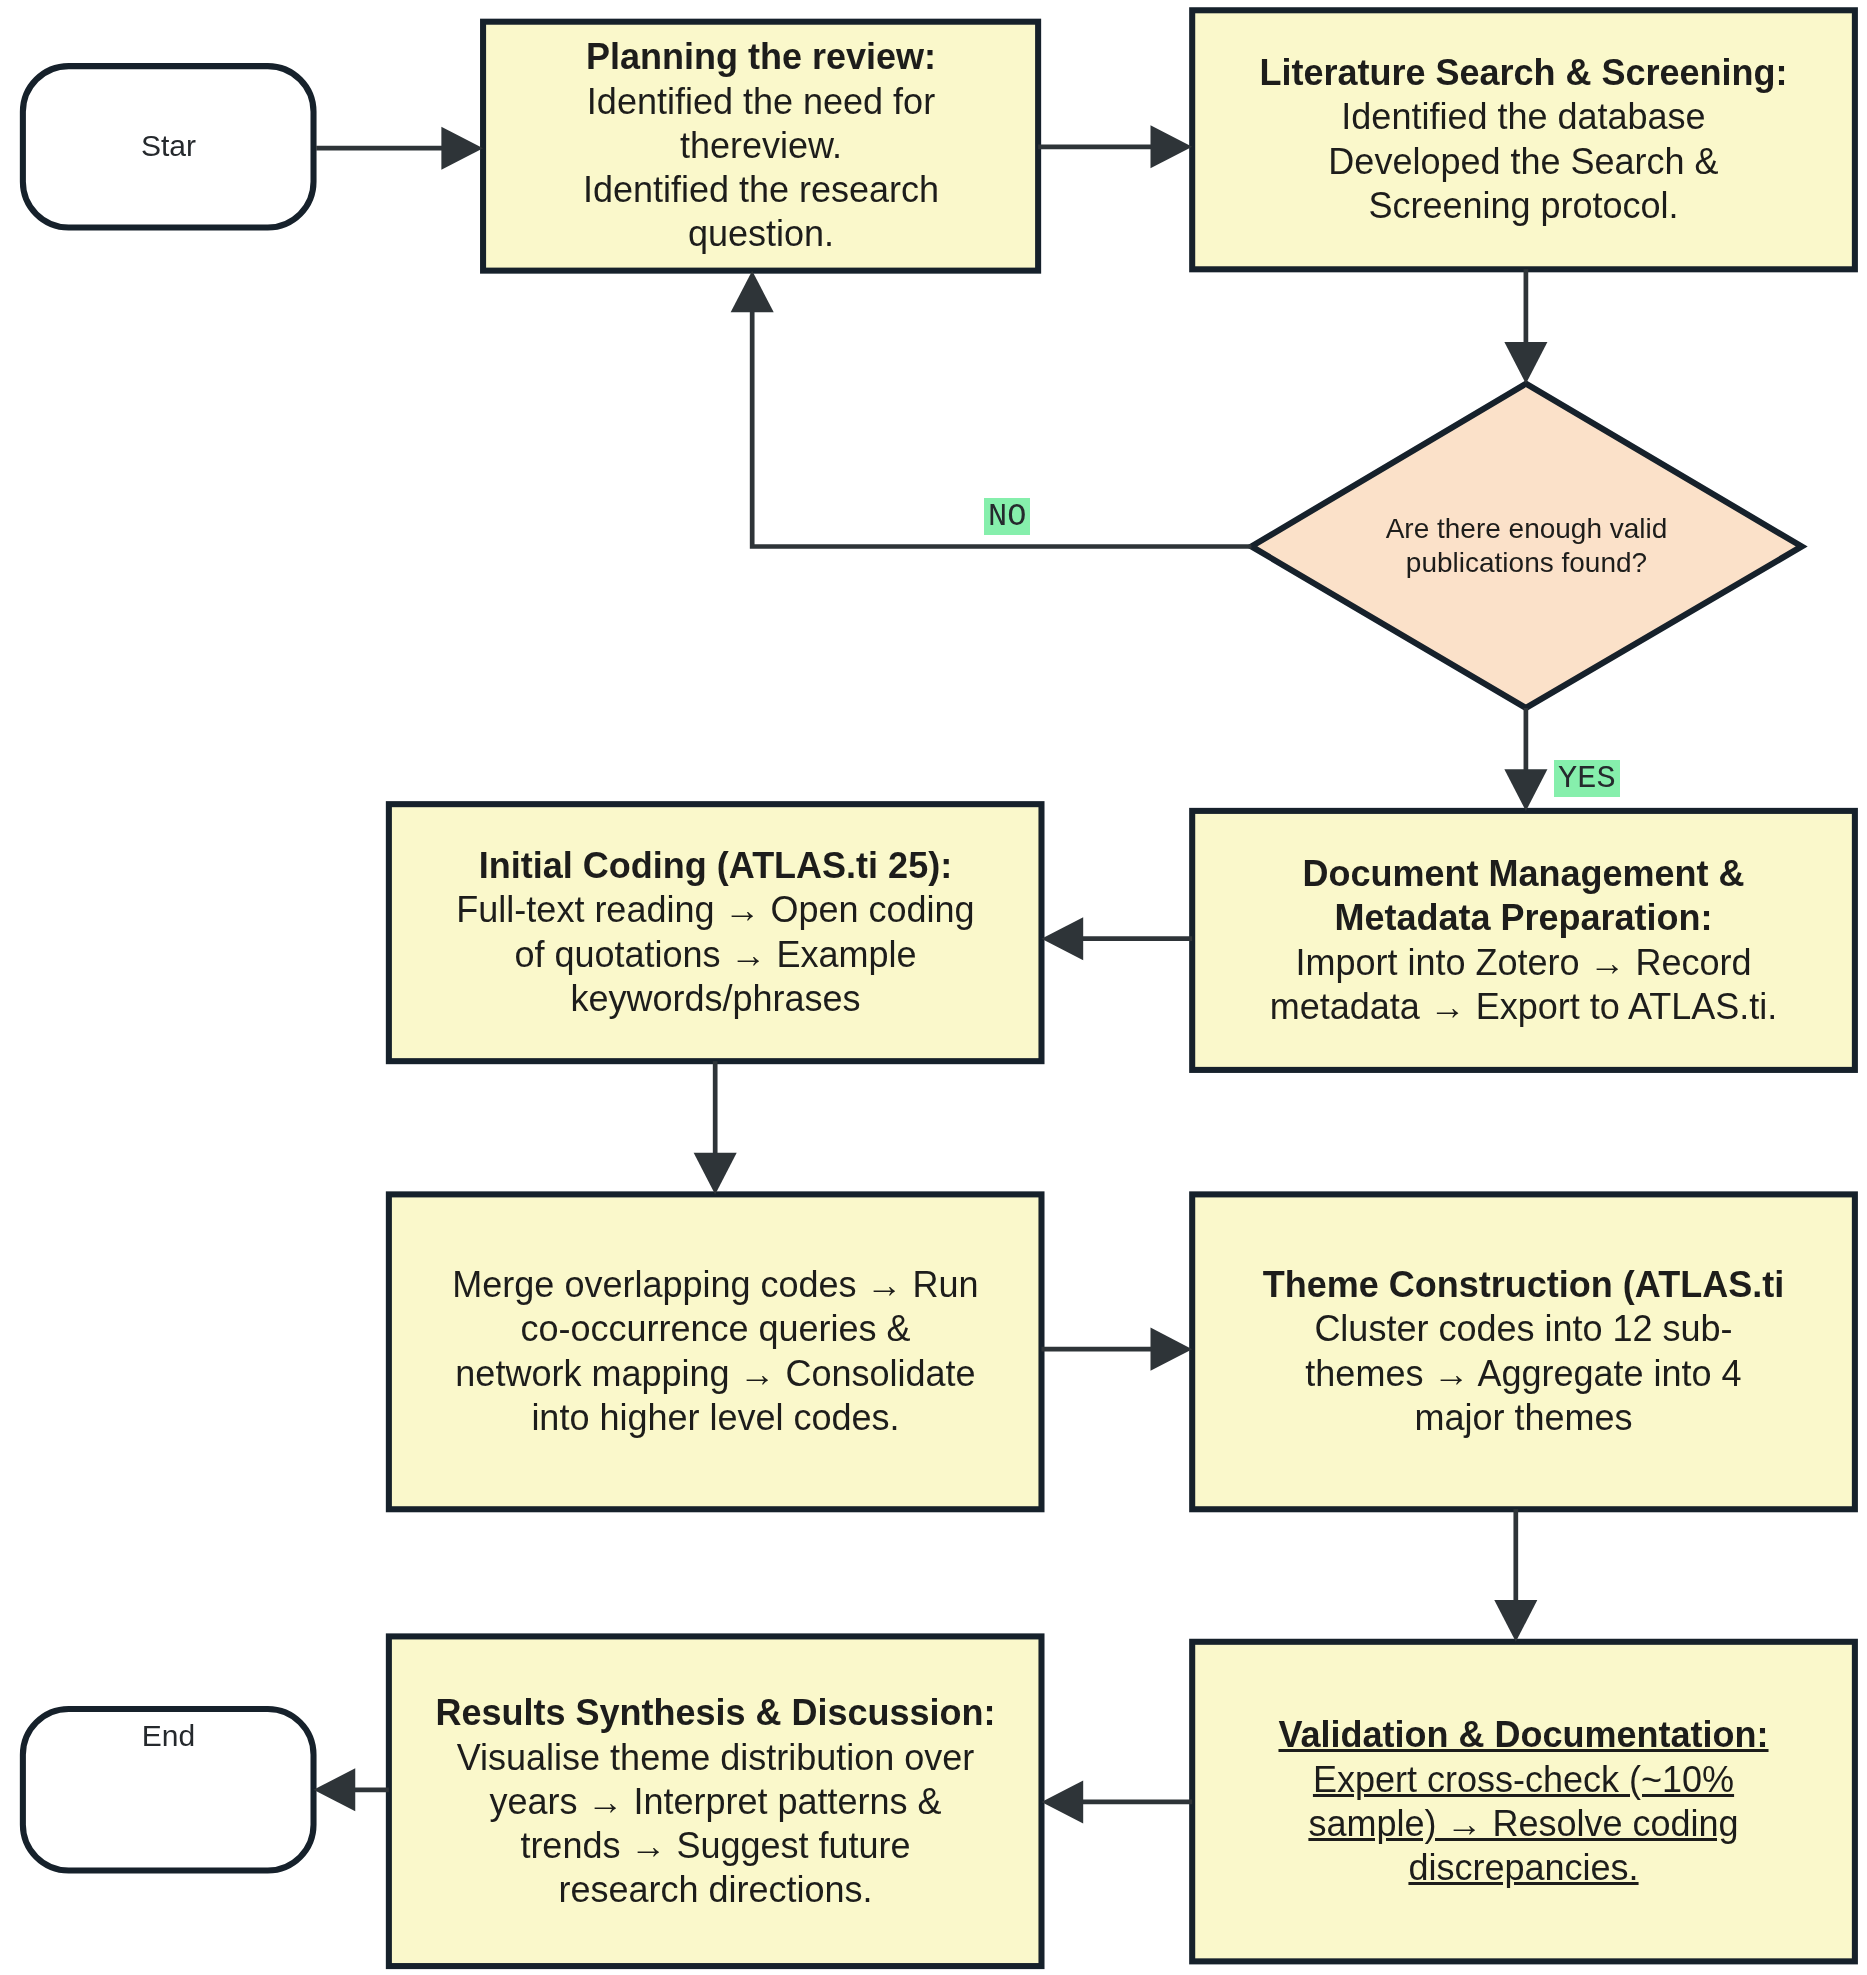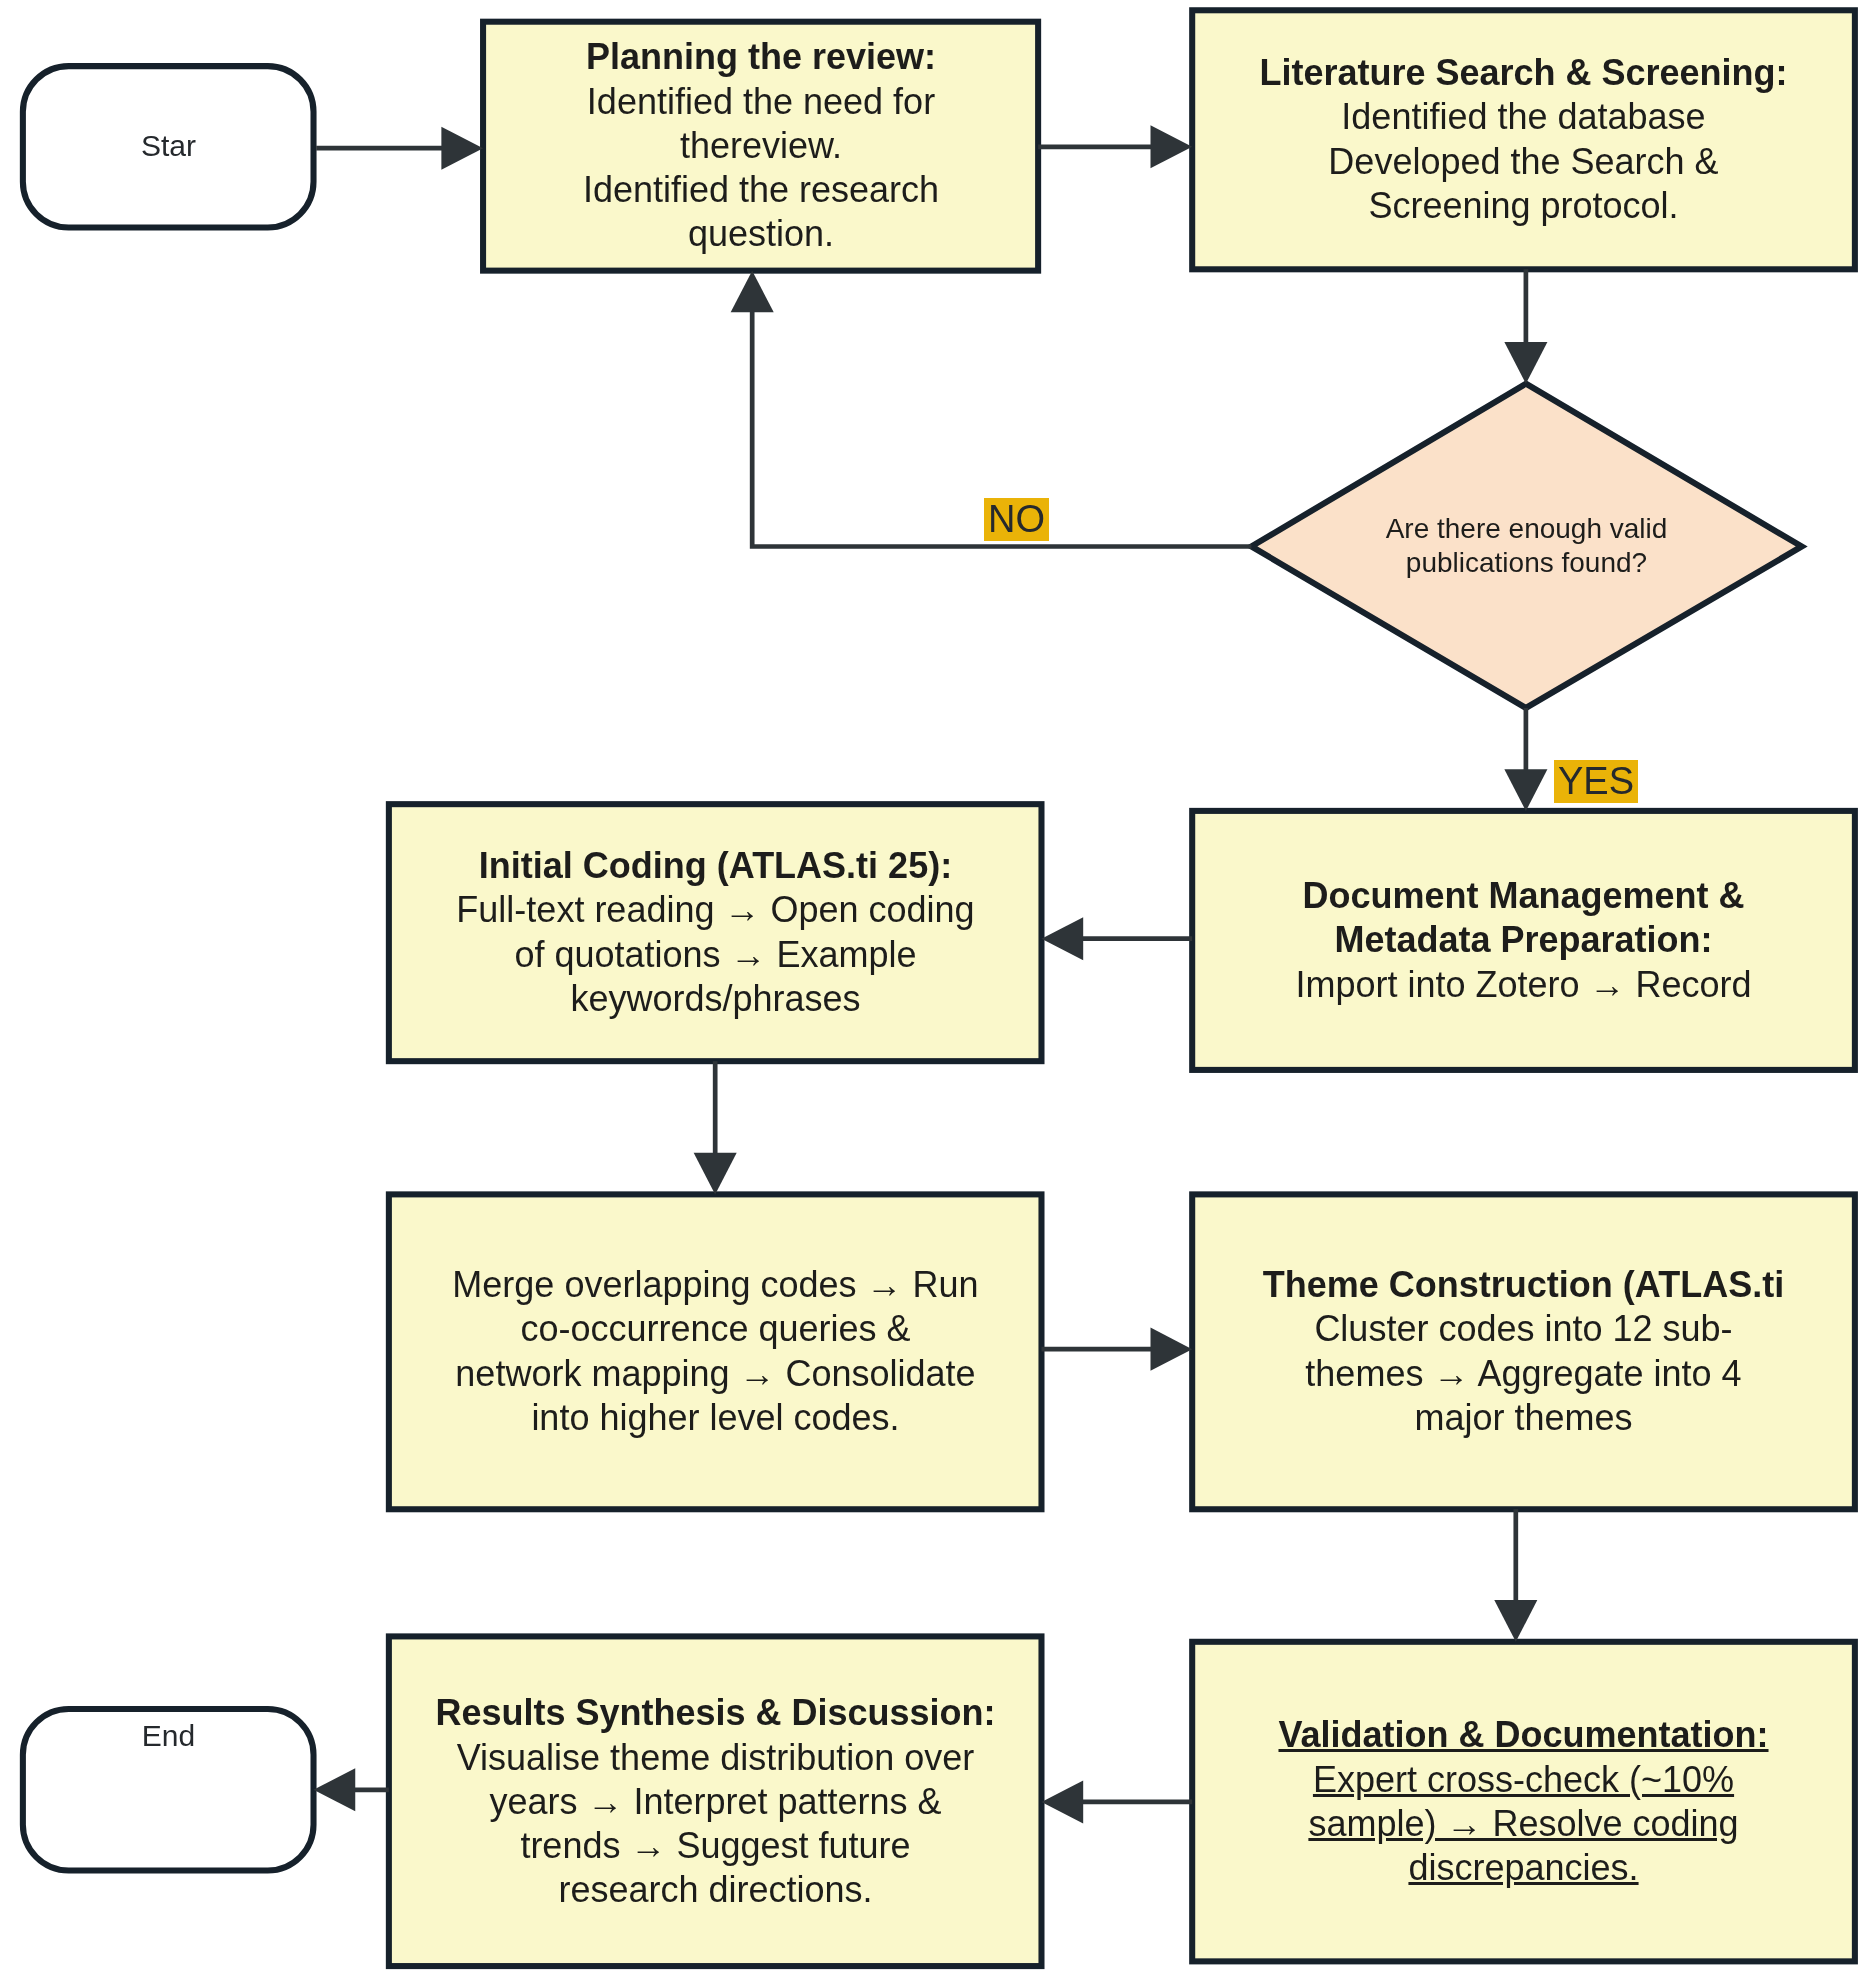--- a/index.html
+++ b/index.html
@@ -66,24 +66,24 @@
     color: #25292d;
   }
   .proc-label {
     font-size: 36px;
   }
   .dec-label {
     font-size: 28px;
   }
   .edgeLabel {
     position: absolute;
-    font-family: Liberation Sans, sans-serif;
-    font-size: 38px;
+    font-family: Liberation Mono, monospace;
+    font-size: 32px;
     color: #25292d;
-    background: #eab308;
+    background: #86efac;
     padding: 0 4px;
     white-space: nowrap;
   }
 </style>
 </head>
 <body>
 
 <div id="flow-root">
 
   <svg class="flow-svg" viewBox="0 0 2775 2935" xmlns="http://www.w3.org/2000/svg">
@@ -195,20 +195,21 @@
       <div>Are there enough valid</div>
       <div>publications found?</div>
     </div>
   </div>
 
   <div class="nodeLabel proc-label" style="left:1203px; top:811px; width:641px; height:259px;">
     <div>
       <div class="ttl">Document Management &amp;</div>
       <div class="ttl">Metadata Preparation:</div>
       <div>Import into Zotero → Record</div>
+      <div>metadata → Export to ATLAS.ti.</div>
     </div>
   </div>
 
   <div class="nodeLabel proc-label" style="left:396px; top:804px; width:639px; height:257px;">
     <div>
       <div class="ttl">Initial Coding (ATLAS.ti 25):</div>
       <div>Full-text reading → Open coding</div>
       <div>of quotations → Example</div>
       <div>keywords/phrases</div>
     </div>

